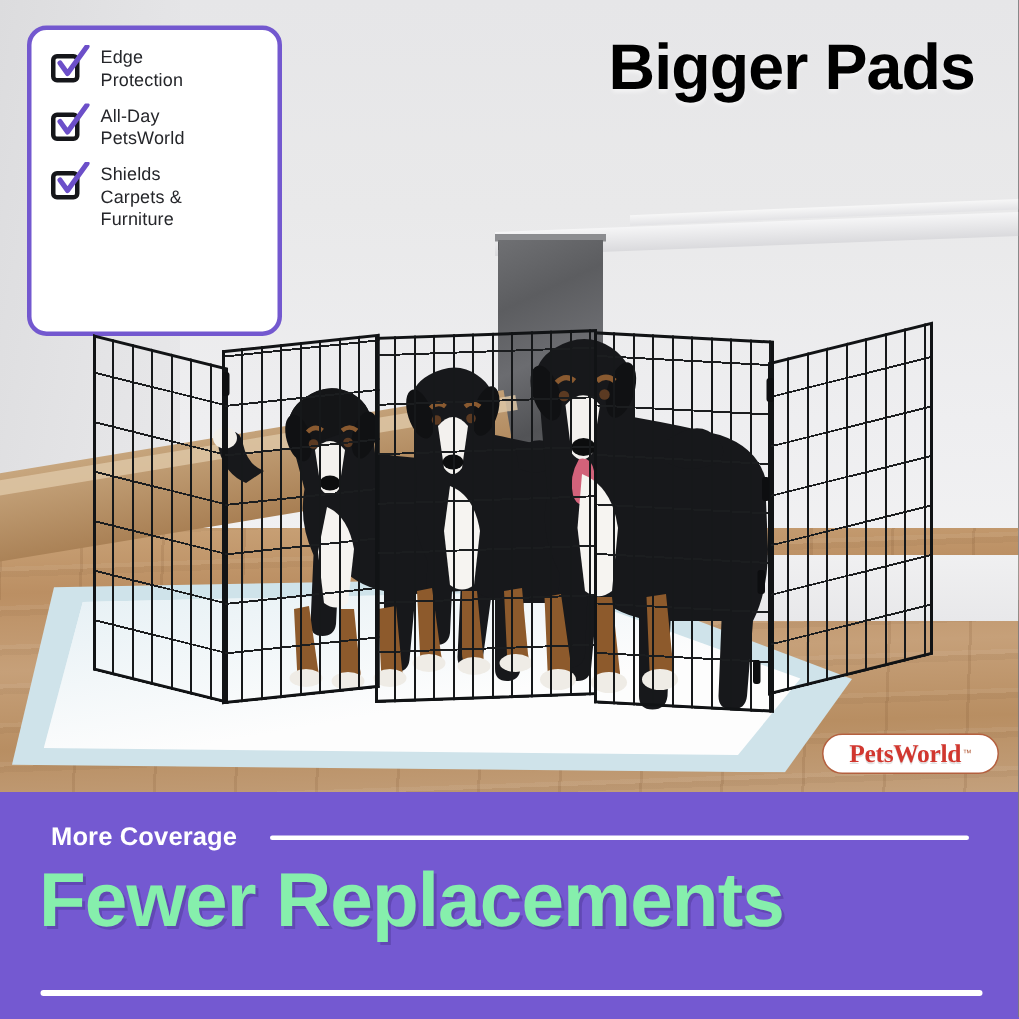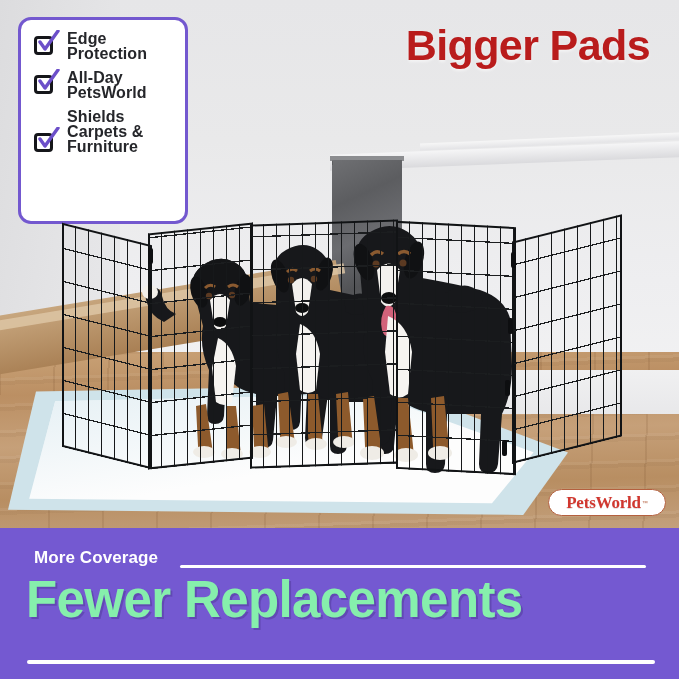--- a/index.html
+++ b/index.html
@@ -62,45 +62,45 @@
       repeating-linear-gradient(90deg, #16181a 0 1.3px, rgba(0,0,0,0) 1.3px 13px),
       repeating-linear-gradient(0deg, #1b1d1f 0 1.3px, rgba(0,0,0,0) 1.3px 33px);}
   .panel .frame{position:absolute;inset:0;border:2px solid #111315;}
   .hinge{position:absolute;width:5px;height:16px;background:#0d0e10;border-radius:2px;}
 
   
   .card{position:absolute;left:18px;top:17px;width:170px;height:207px;
     background:#fff;border:3px solid #7358cf;border-radius:13px;
     padding:11px 10px 0 12px;}
   .feat{display:flex;align-items:flex-start;margin-bottom:9px;}
-  .feat:last-child{margin-bottom:16px;align-items:flex-end;}
+  .feat:last-child{margin-bottom:16px;}
   .cbox{position:relative;width:25px;height:25px;flex:0 0 25px;margin-top:1px;}
   .cbox .sq{position:absolute;left:1px;top:4px;width:19px;height:19px;
     border:3px solid #15161a;border-radius:4px;}
   .cbox .tick{position:absolute;left:3px;top:-2px;width:24px;height:24px;}
-  .feat-label{margin-left:9px;font-size:16px;line-height:15px;color:#25262a;
-    font-weight:700;letter-spacing:.1px;}
+  .feat-label{margin-left:9px;font-size:12px;line-height:15px;color:#25262a;
+    font-weight:400;letter-spacing:.1px;}
 
   
   .headline{position:absolute;right:29px;top:22px;text-align:right;
-    color:#b91c1c;font-weight:700;font-size:43px;line-height:47px;letter-spacing:-.6px;
+    color:#000000;font-weight:700;font-size:43px;line-height:47px;letter-spacing:-.6px;
     text-shadow:0 2px 3px rgba(255,255,255,.55);}
   .headline .l2{display:block;}
 
   
   .logo{position:absolute;left:548px;top:489px;width:118px;height:27px;
     background:#fff;border:1.5px solid #b4603f;border-radius:14px;
     display:flex;align-items:center;justify-content:center;}
   .logo-text{font-family:"Liberation Serif", serif;font-weight:700;font-size:17px;
     color:#d1372f;letter-spacing:-.2px;text-shadow:0 1px 0 rgba(0,0,0,.12);}
   .logo-tm{font-size:6px;color:#b4603f;vertical-align:super;margin-left:1px;}
 
   
   .banner{position:absolute;left:0;top:528px;width:679px;height:151px;background:#7459d1;}
-  .ban-row{position:absolute;left:34px;top:20px;width:612px;display:flex;align-items:flex-end;}
+  .ban-row{position:absolute;left:34px;top:20px;width:612px;display:flex;align-items:center;}
   .ban-kicker{color:#ffffff;font-size:17px;font-weight:700;letter-spacing:.1px;white-space:nowrap;}
   .ban-rule{flex:1;height:3px;background:#ffffff;margin-left:22px;border-radius:2px;}
   .ban-main{position:absolute;left:26px;top:44px;width:630px;
     color:#86efac;font-weight:700;font-size:51px;line-height:56px;letter-spacing:-.6px;
     white-space:nowrap;text-shadow:2px 2px 0 rgba(60,38,120,.33);}
   .ban-under{position:absolute;left:27px;top:660px;width:628px;height:4px;background:#ffffff;border-radius:2px;}
 </style>
 </head>
 <body>
 

